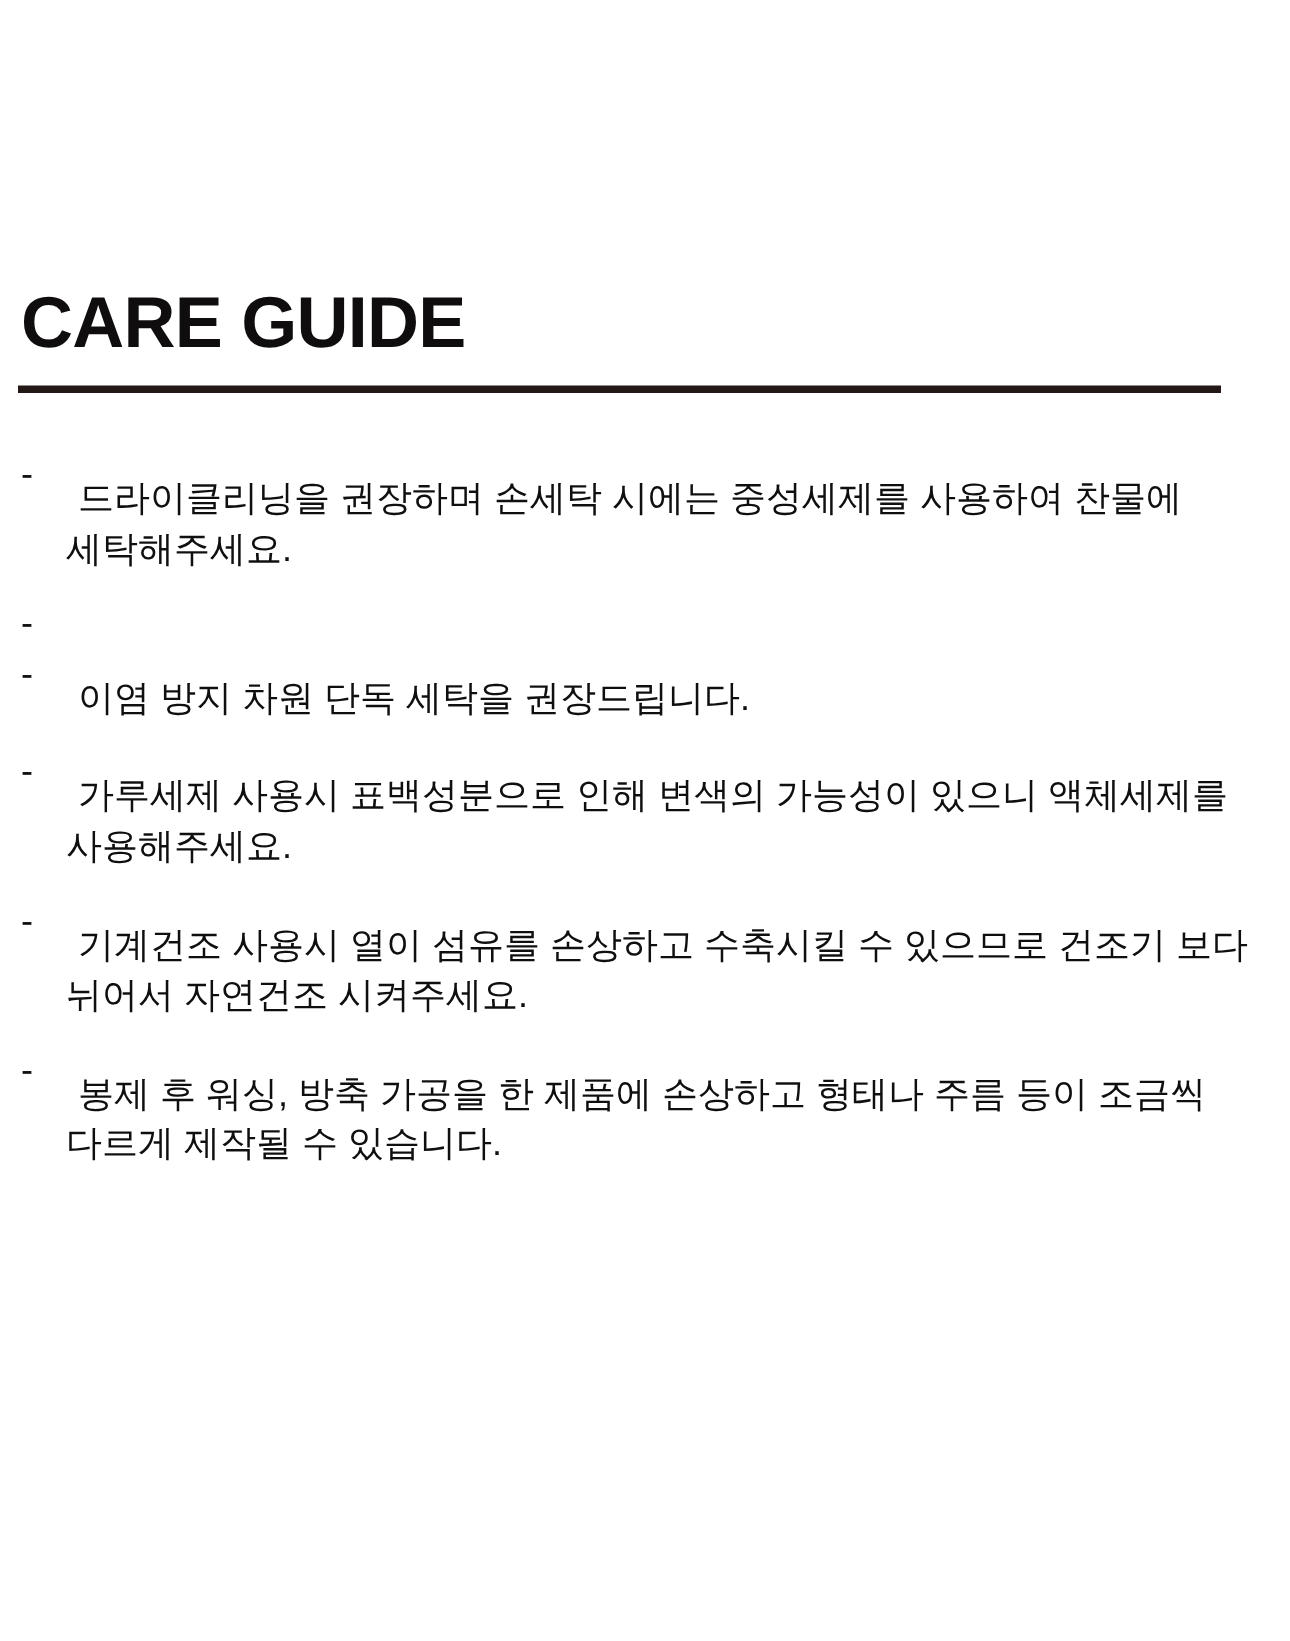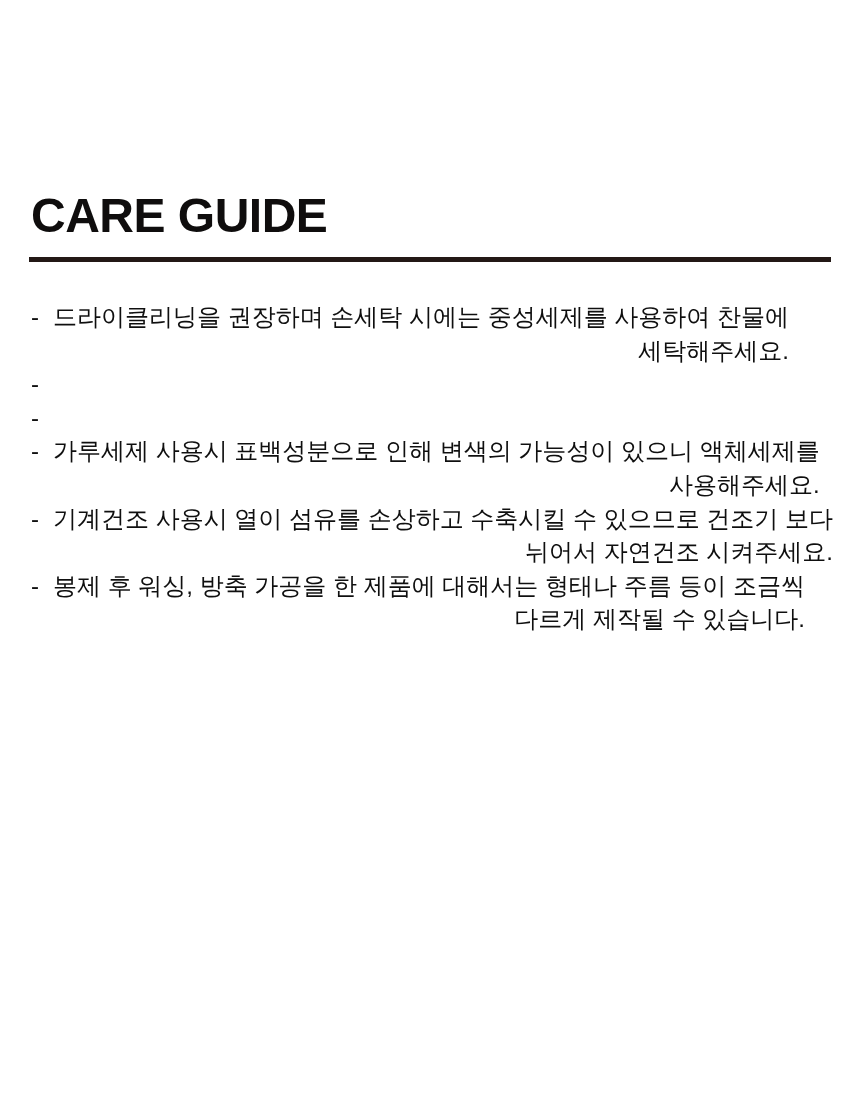--- a/index.html
+++ b/index.html
@@ -18,21 +18,21 @@
     height: 1094px;
     background: var(--color-background);
     overflow: hidden;
     font-family: "Liberation Sans", "DejaVu Sans", sans-serif;
     color: var(--color-text);
   }
   .page {
     position: relative;
     width: 860px;
     height: 1094px;
-    padding: 192px 14px 0 31px;
+    padding: 192px 14px 0 14px;
   }
   .page-title {
     margin: 0;
     font-size: 48px;
     line-height: 48px;
     font-weight: 800;
     letter-spacing: -0.5px;
     color: var(--color-title);
     font-family: "Liberation Sans", "DejaVu Sans", sans-serif;
   }
@@ -51,54 +51,54 @@
   }
   .care-item {
     display: flex;
     align-items: flex-start;
   }
   .care-item .dash {
     flex: 0 0 14px;
     width: 14px;
   }
   .care-item .item-text {
-    margin: 0;
+    margin: 16px;
     white-space: pre;
     text-indent: 8px;
-    text-align: right;
   }
 </style>
 </head>
 <body>
 
 <div class="page">
   <h1 class="page-title">CARE GUIDE</h1>
   <div class="title-divider"></div>
 
   <div class="care-list">
     <div class="care-item">
       <span class="dash">-</span>
       <p class="item-text">드라이클리닝을 권장하며 손세탁 시에는 중성세제를 사용하여 찬물에
 세탁해주세요.</p>
     </div>
     <div class="care-item">
       <span class="dash">-</span>
     </div>
     <div class="care-item">
       <span class="dash">-</span>
+      <p class="item-text">이염 방지 차원 단독 세탁을 권장드립니다.</p>
     </div>
     <div class="care-item">
       <span class="dash">-</span>
       <p class="item-text">가루세제 사용시 표백성분으로 인해 변색의 가능성이 있으니 액체세제를
 사용해주세요.</p>
     </div>
     <div class="care-item">
       <span class="dash">-</span>
       <p class="item-text">기계건조 사용시 열이 섬유를 손상하고 수축시킬 수 있으므로 건조기 보다
 뉘어서 자연건조 시켜주세요.</p>
     </div>
     <div class="care-item">
       <span class="dash">-</span>
-      <p class="item-text">봉제 후 워싱, 방축 가공을 한 제품에 대해서는 형태나 주름 등이 조금씩
+      <p class="item-text">봉제 후 워싱, 방축 가공을 한 제품에 손상하고 형태나 주름 등이 조금씩
 다르게 제작될 수 있습니다.</p>
     </div>
   </div>
 </div>
 
 </body></html>

